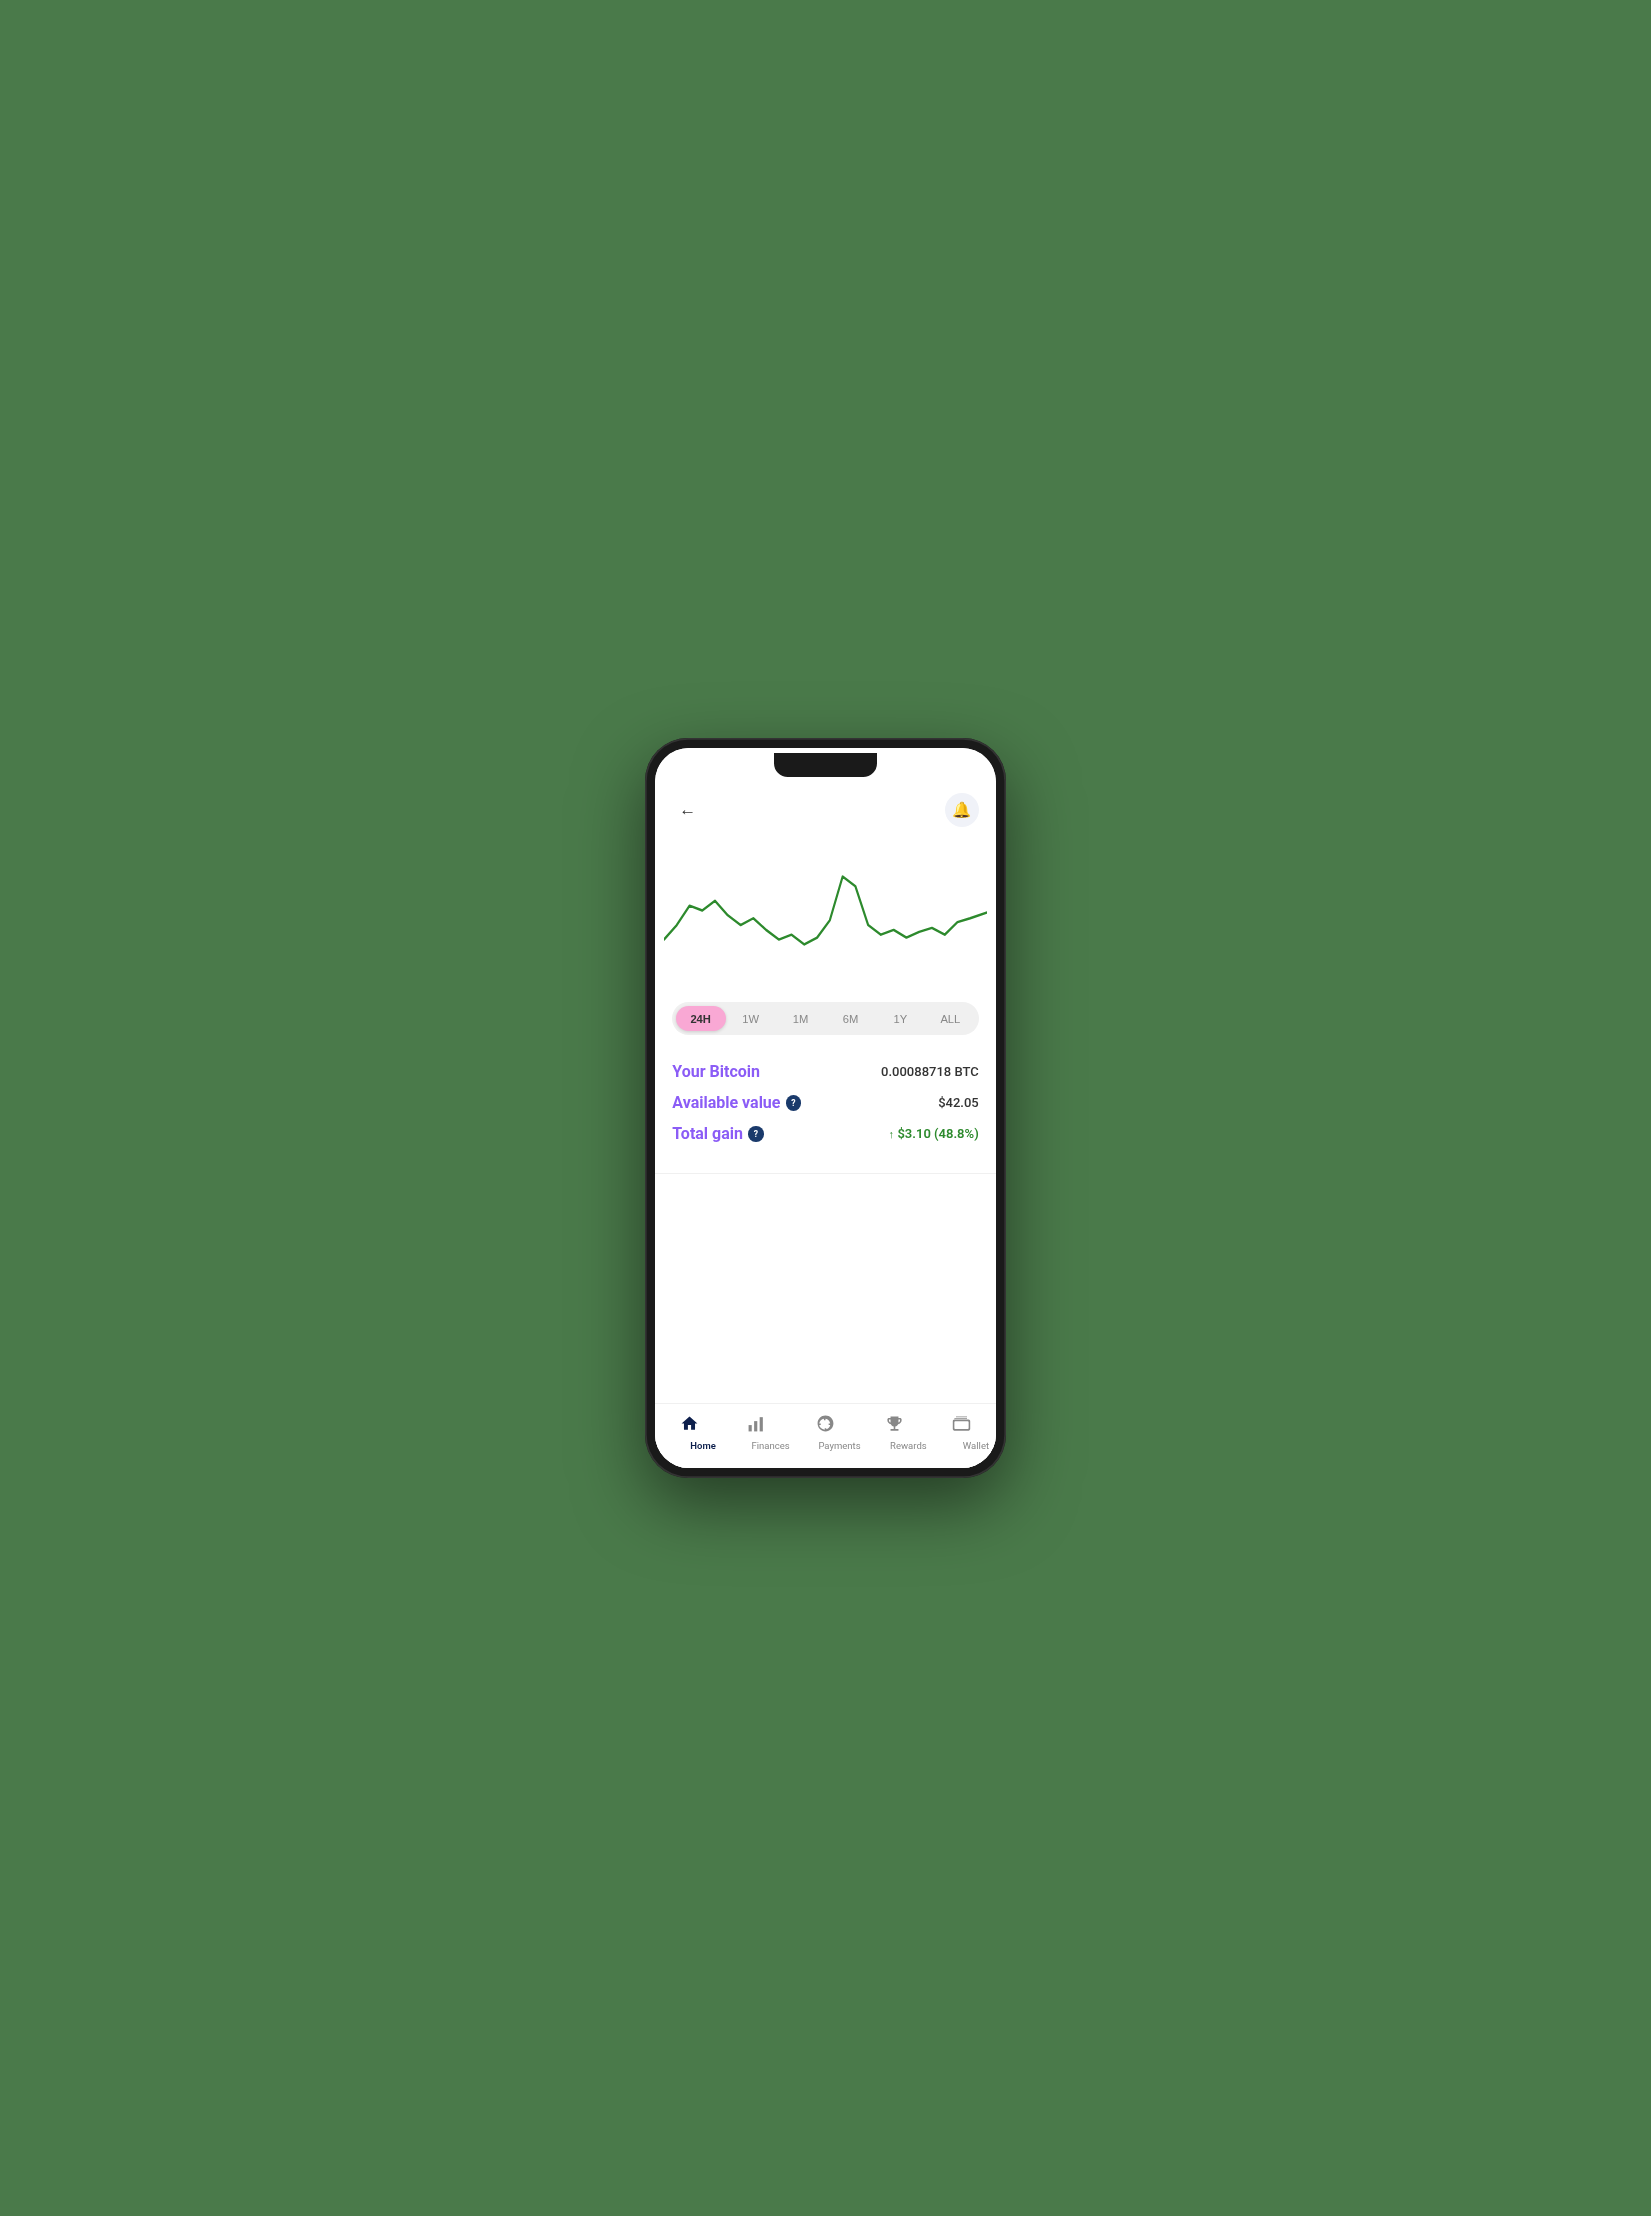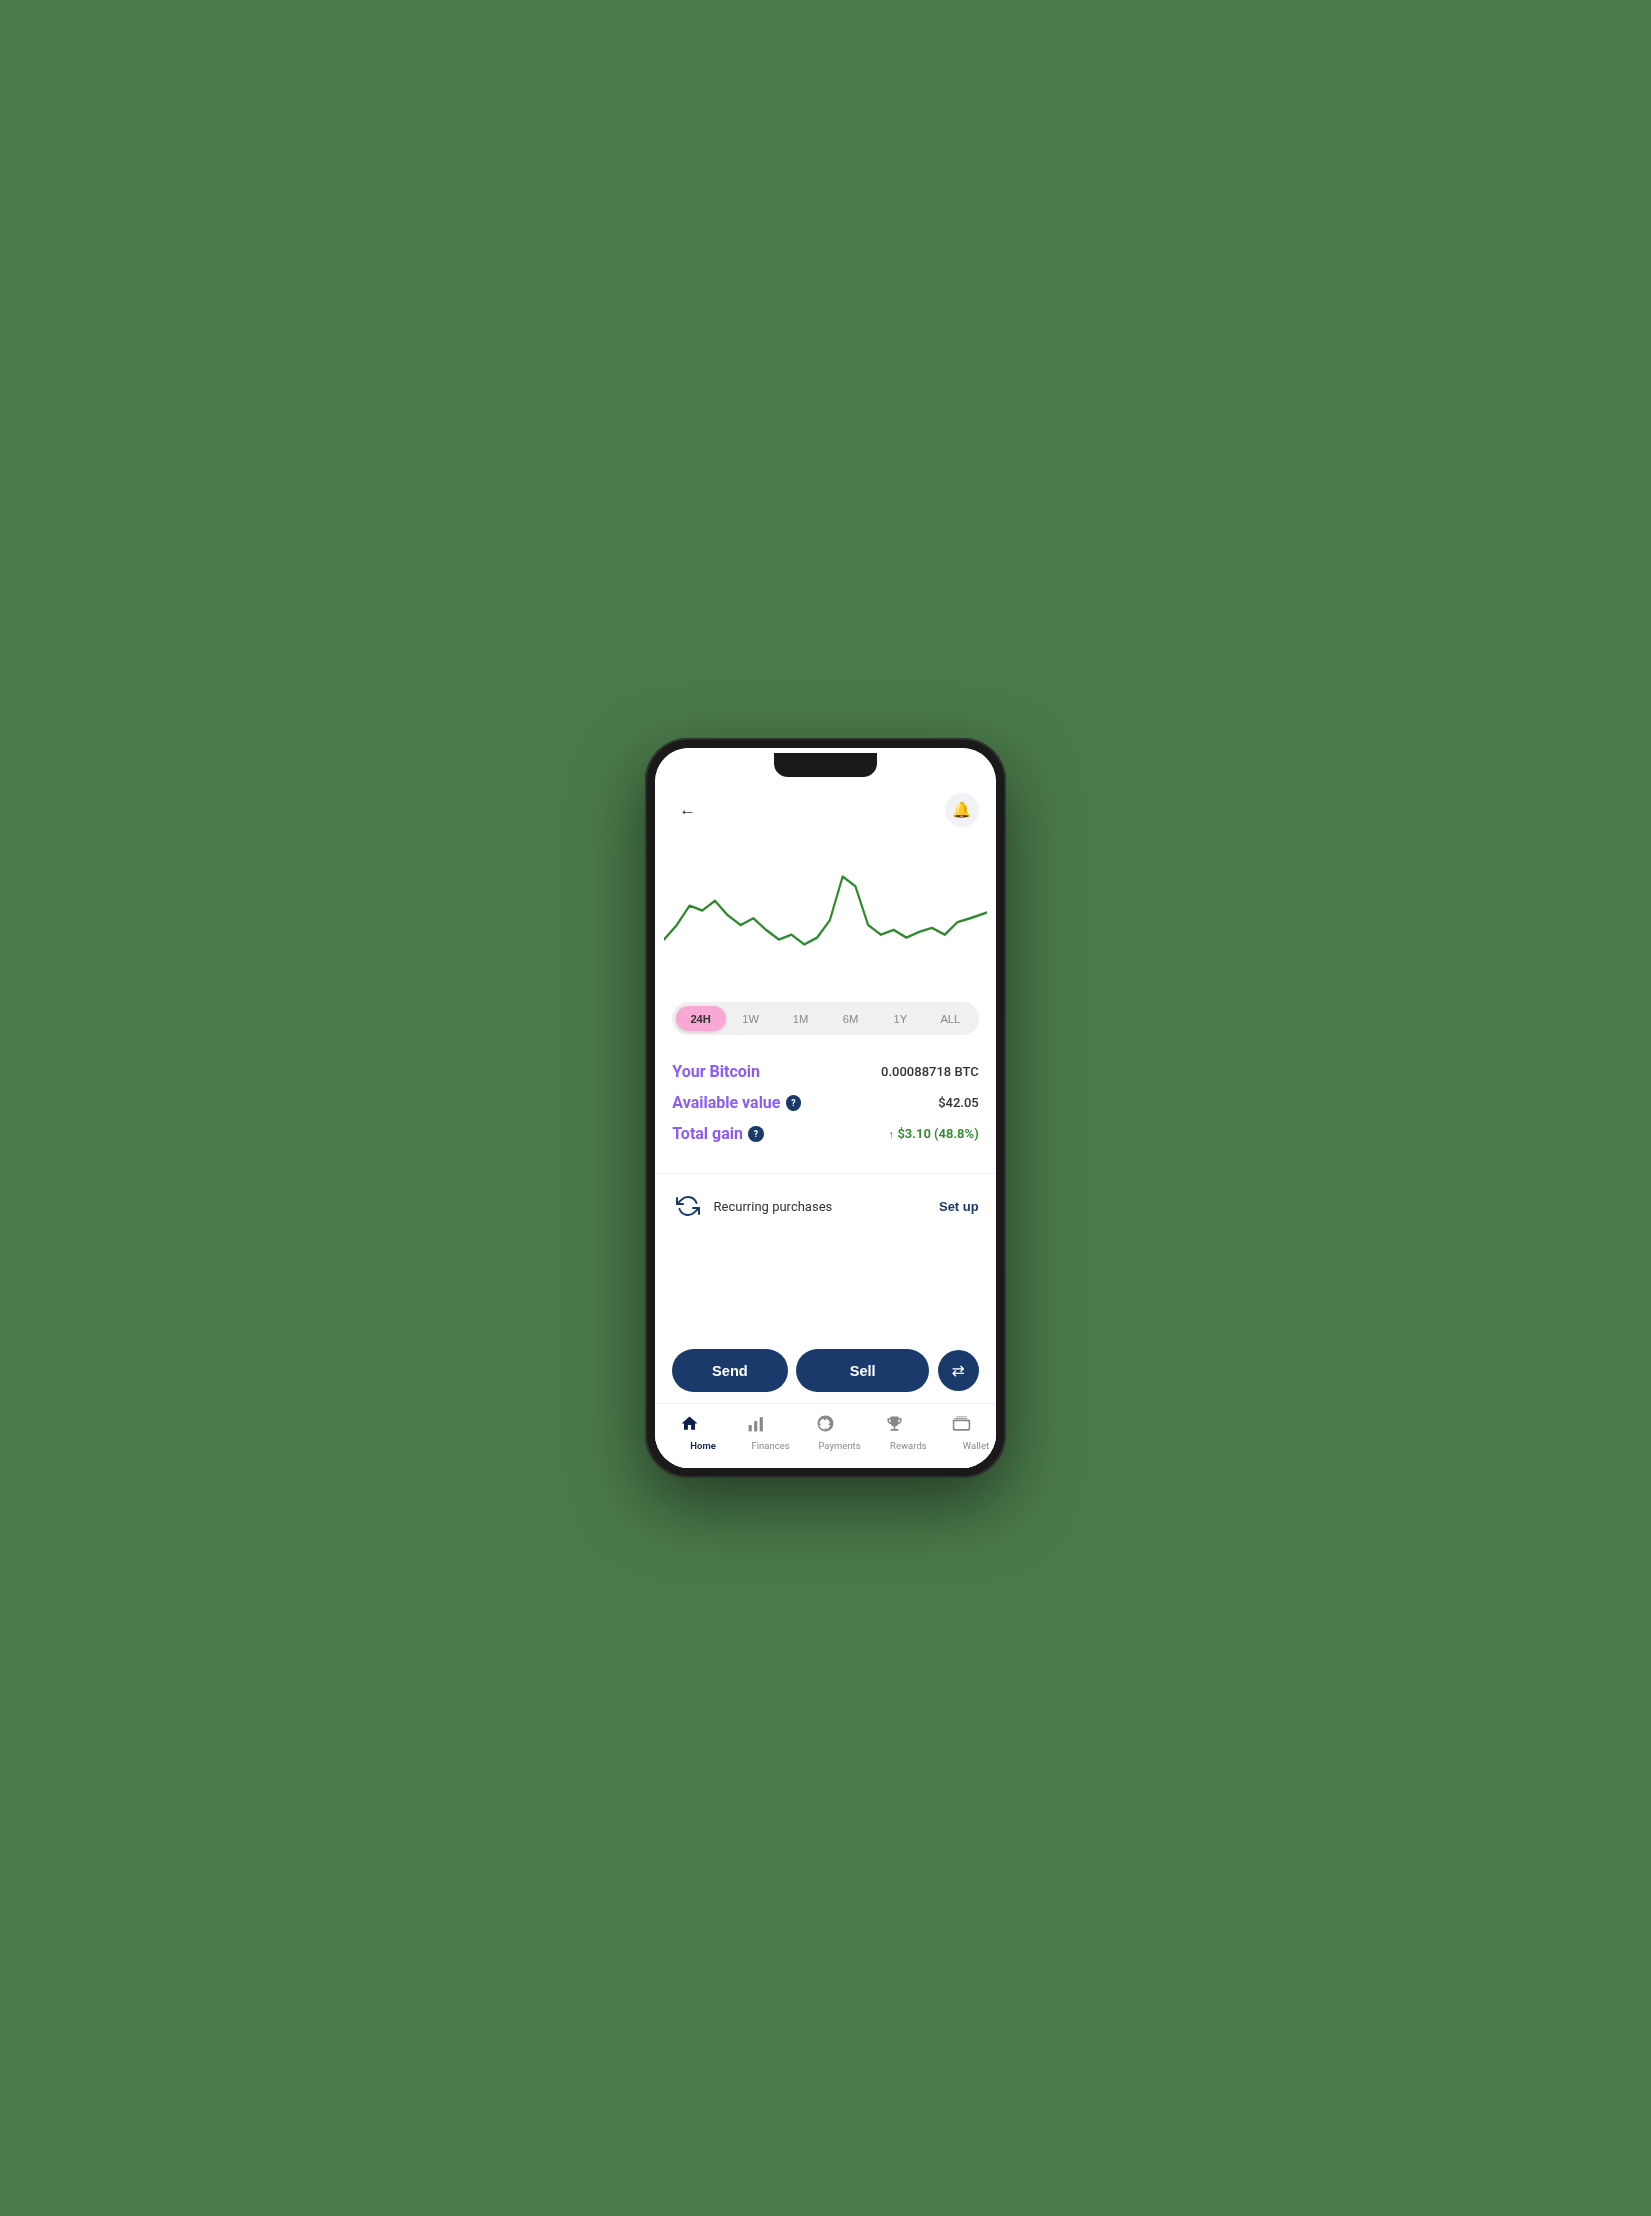--- a/index.html
+++ b/index.html
@@ -449,43 +449,23 @@
           <span class="gain-value">
             <span class="up-arrow">↑</span>
             <span>$3.10</span>
             <span>(48.8%)</span>
           </span>
         </div>
       </div>
 
       <div class="divider"></div>
 
-      <div class="recurring-section">
-        <div class="recurring-left">
-          <div class="recurring-icon">
-            <svg width="24" height="24" viewBox="0 0 24 24" fill="none" stroke="#1a3a6b" stroke-width="2" stroke-linecap="round" stroke-linejoin="round">
-              <polyline points="1 4 1 10 7 10"></polyline>
-              <polyline points="23 20 23 14 17 14"></polyline>
-              <path d="M20.49 9A9 9 0 0 0 5.64 5.64L1 10m22 4l-4.64 4.36A9 9 0 0 1 3.51 15"></path>
-            </svg>
-          </div>
-          <span class="recurring-label">Recurring purchases</span>
-        </div>
-        <button class="setup-btn">Set up</button>
-      </div>
 
       <div style="flex:1"></div>
 
-      <div class="action-buttons">
-        <button class="btn-send">Send</button>
-        <button class="btn-sell">Sell</button>
-        <button class="btn-swap">
-          <span>⇄</span>
-        </button>
-      </div>
 
       <div class="bottom-nav">
         <div class="nav-item">
           <span class="nav-icon active">
             <svg width="19" height="19" viewBox="0 0 24 24" fill="#0d1f4c">
               <path d="M10 20v-6h4v6h5v-8h3L12 3 2 12h3v8z"></path>
             </svg>
           </span>
           <span class="nav-label active">Home</span>
         </div>

